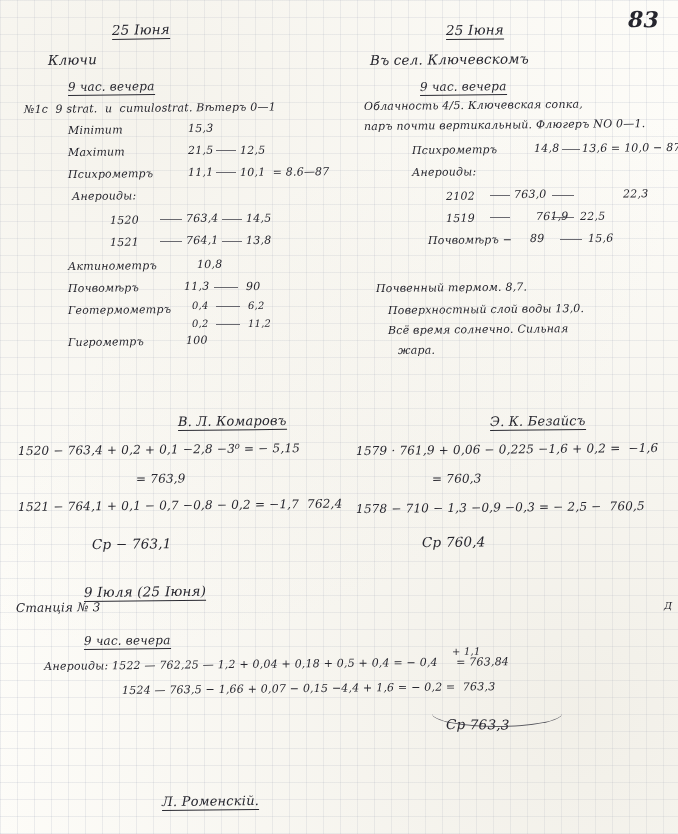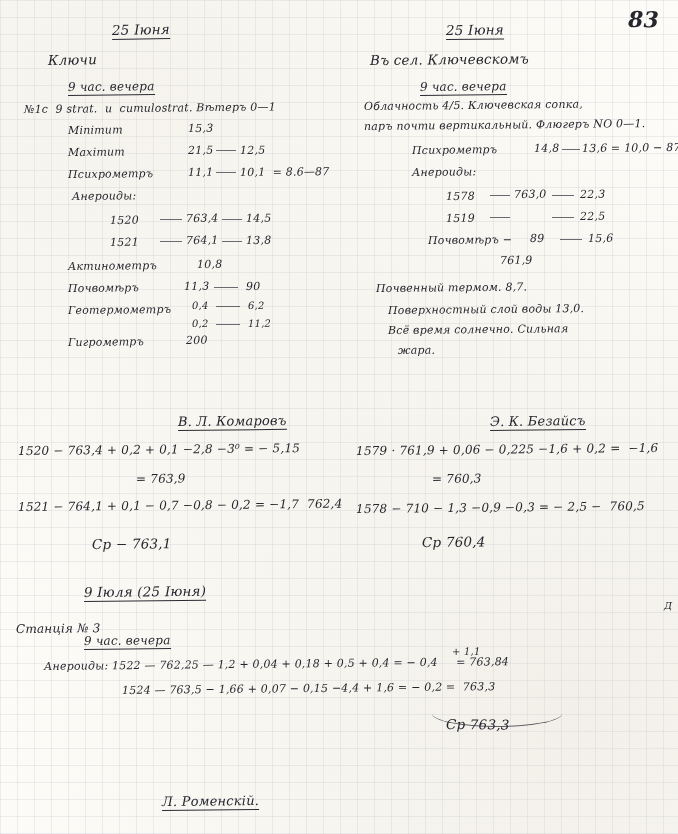--- a/index.html
+++ b/index.html
@@ -134,49 +134,49 @@
   <div class="ink s tilt2" style="left:68px; top:304px;">Геотермометръ</div>
   <div class="ink xs tilt2" style="left:192px; top:300px;">0,4</div>
   <div class="ink xs tilt2" style="left:248px; top:300px;">6,2</div>
   <div class="rule" style="left:216px; top:306px; width:24px;"></div>
 
   <div class="ink xs tilt2" style="left:192px; top:318px;">0,2</div>
   <div class="ink xs tilt2" style="left:248px; top:318px;">11,2</div>
   <div class="rule" style="left:216px; top:324px; width:24px;"></div>
 
   <div class="ink s tilt2" style="left:68px; top:336px;">Гигрометръ</div>
-  <div class="ink s tilt2" style="left:186px; top:334px;">200</div>
+  <div class="ink s tilt2" style="left:186px; top:334px;">100</div>
 
   <div class="ink sig tilt2 underline" style="left:178px; top:414px;">В. Л. Комаровъ</div>
   <div class="ink m tilt2" style="left:18px; top:444px;">1520 − 763,4 + 0,2 + 0,1 −2,8 −3⁰ = − 5,15</div>
   <div class="ink m tilt2" style="left:136px; top:472px;">= 763,9</div>
   <div class="ink m tilt2" style="left:18px; top:500px;">1521 − 764,1 + 0,1 − 0,7 −0,8 − 0,2 = −1,7  762,4</div>
   <div class="ink h tilt2" style="left:92px; top:536px;">Ср − 763,1</div>
 
   <div class="ink h tilt2 underline" style="left:446px; top:22px;">25 Iюня</div>
   <div class="ink h tilt2" style="left:370px; top:52px;">Въ сел. Ключевскомъ</div>
   <div class="ink m tilt2 underline" style="left:420px; top:80px;">9 час. вечера</div>
   <div class="ink s tilt2" style="left:364px; top:100px;">Облачность 4/5. Ключевская сопка,</div>
   <div class="ink s tilt2" style="left:364px; top:120px;">паръ почти вертикальный. Флюгеръ NO 0—1.</div>
 
   <div class="ink s tilt2" style="left:412px; top:144px;">Психрометръ</div>
   <div class="ink s tilt2" style="left:534px; top:142px;">14,8</div>
   <div class="ink s tilt2" style="left:582px; top:142px;">13,6 = 10,0 − 87</div>
   <div class="rule" style="left:562px; top:149px; width:18px;"></div>
 
   <div class="ink s tilt2" style="left:412px; top:166px;">Анероиды:</div>
 
-  <div class="ink s tilt2" style="left:446px; top:190px;">1578</div>
+  <div class="ink s tilt2" style="left:446px; top:190px;">2102</div>
   <div class="ink s tilt2" style="left:514px; top:188px;">763,0</div>
-  <div class="ink s tilt2" style="left:580px; top:188px;">22,3</div>
+  <div class="ink s tilt2" style="left:580px; top:188px;padding-left:43px;">22,3</div>
   <div class="rule" style="left:490px; top:195px; width:20px;"></div>
   <div class="rule" style="left:552px; top:195px; width:22px;"></div>
 
   <div class="ink s tilt2" style="left:446px; top:212px;">1519</div>
-  <div class="ink s tilt2" style="left:500px; top:210px;margin-top:44px;">761,9</div>
+  <div class="ink s tilt2" style="left:536px; top:210px;">761,9</div>
   <div class="ink s tilt2" style="left:580px; top:210px;">22,5</div>
   <div class="rule" style="left:490px; top:217px; width:20px;"></div>
   <div class="rule" style="left:552px; top:217px; width:22px;"></div>
 
   <div class="ink s tilt2" style="left:428px; top:234px;">Почвомѣръ −</div>
   <div class="ink s tilt2" style="left:530px; top:232px;">89</div>
   <div class="ink s tilt2" style="left:588px; top:232px;">15,6</div>
   <div class="rule" style="left:560px; top:239px; width:22px;"></div>
 
   <div class="ink s tilt2" style="left:376px; top:282px;">Почвенный термом. 8,7.</div>
@@ -184,21 +184,21 @@
   <div class="ink s tilt2" style="left:388px; top:324px;">Всё время солнечно. Сильная</div>
   <div class="ink s tilt2" style="left:398px; top:344px;">жара.</div>
 
   <div class="ink sig tilt2 underline" style="left:490px; top:414px;">Э. К. Безайсъ</div>
   <div class="ink m tilt2" style="left:356px; top:444px;">1579 · 761,9 + 0,06 − 0,225 −1,6 + 0,2 =  −1,6</div>
   <div class="ink m tilt2" style="left:432px; top:472px;">= 760,3</div>
   <div class="ink m tilt2" style="left:356px; top:502px;">1578 − 710 − 1,3 −0,9 −0,3 = − 2,5 −  760,5</div>
   <div class="ink h tilt2" style="left:422px; top:534px;">Ср 760,4</div>
 
   <div class="ink h tilt2 underline" style="left:84px; top:584px;">9 Iюля (25 Iюня)</div>
-  <div class="ink m tilt2" style="left:16px; top:622px;">Станція № 3</div>
+  <div class="ink m tilt2" style="left:16px; top:601px;">Станція № 3</div>
   <div class="ink m tilt2 underline" style="left:84px; top:634px;">9 час. вечера</div>
 
   <div class="ink s tilt2" style="left:44px; top:660px;">Анероиды: 1522 — 762,25 — 1,2 + 0,04 + 0,18 + 0,5 + 0,4 = − 0,4     = 763,84</div>
   <div class="ink xs tilt2" style="left:452px; top:646px;">+ 1,1</div>
   <div class="ink s tilt2" style="left:122px; top:684px;">1524 — 763,5 − 1,66 + 0,07 − 0,15 −4,4 + 1,6 = − 0,2 =  763,3</div>
 
   <div class="ink h tilt3" style="left:446px; top:716px;">Ср 763,3</div>
   <div class="curve" style="left:432px; top:700px; width:130px; height:26px;"></div>
 
   <div class="ink sig tilt2 underline" style="left:162px; top:794px;">Л. Роменскiй.</div>

